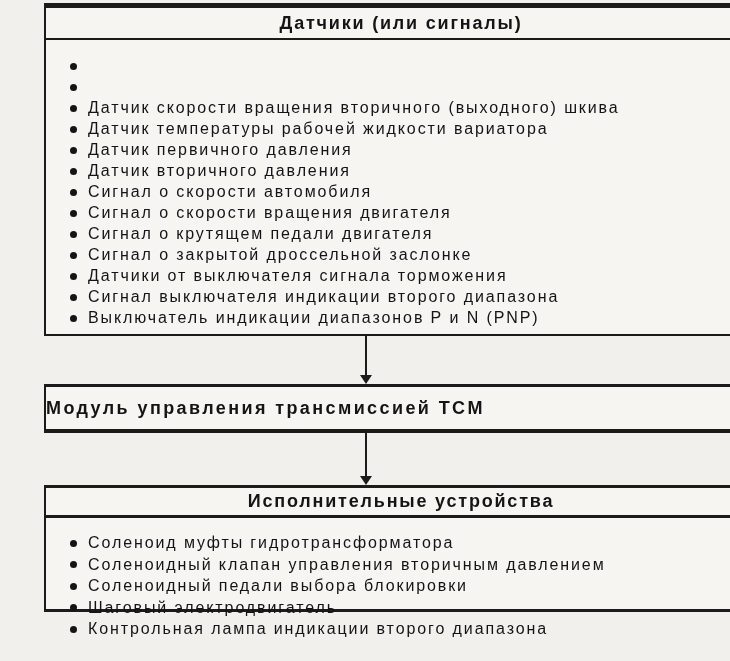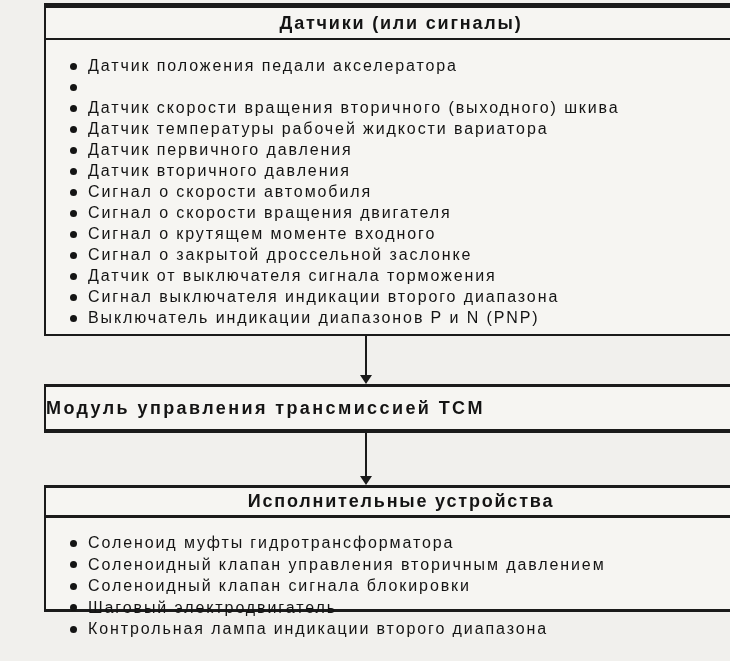--- a/index.html
+++ b/index.html
@@ -119,21 +119,20 @@
   }
 </style>
 </head>
 <body>
 
 <div class="box box-sensors">
   <div class="box-header">Датчики (или сигналы)</div>
   <ul class="item-list">
       <li class="list-item">
       <span class="bullet"></span>
-      <span class="item-text">Датчик положения педали акселератора</span>
     </li>
       <li class="list-item">
       <span class="bullet"></span>
     </li>
       <li class="list-item">
       <span class="bullet"></span>
       <span class="item-text">Датчик скорости вращения вторичного (выходного) шкива</span>
     </li>
       <li class="list-item">
       <span class="bullet"></span>
@@ -150,29 +149,29 @@
       <li class="list-item">
       <span class="bullet"></span>
       <span class="item-text">Сигнал о скорости автомобиля</span>
     </li>
       <li class="list-item">
       <span class="bullet"></span>
       <span class="item-text">Сигнал о скорости вращения двигателя</span>
     </li>
       <li class="list-item">
       <span class="bullet"></span>
-      <span class="item-text">Сигнал о крутящем моменте входного</span>
+      <span class="item-text">Сигнал о крутящем педали двигателя</span>
     </li>
       <li class="list-item">
       <span class="bullet"></span>
       <span class="item-text">Сигнал о закрытой дроссельной заслонке</span>
     </li>
       <li class="list-item">
       <span class="bullet"></span>
-      <span class="item-text">Датчик от выключателя сигнала торможения</span>
+      <span class="item-text">Датчики от выключателя сигнала торможения</span>
     </li>
       <li class="list-item">
       <span class="bullet"></span>
       <span class="item-text">Сигнал выключателя индикации второго диапазона</span>
     </li>
       <li class="list-item">
       <span class="bullet"></span>
       <span class="item-text">Выключатель индикации диапазонов Р и N (PNP)</span>
     </li>
     </ul>
@@ -198,21 +197,21 @@
       <li class="list-item">
       <span class="bullet"></span>
       <span class="item-text">Соленоид муфты гидротрансформатора</span>
     </li>
       <li class="list-item">
       <span class="bullet"></span>
       <span class="item-text">Соленоидный клапан управления вторичным давлением</span>
     </li>
       <li class="list-item">
       <span class="bullet"></span>
-      <span class="item-text">Соленоидный клапан сигнала блокировки</span>
+      <span class="item-text">Соленоидный педали выбора блокировки</span>
     </li>
       <li class="list-item">
       <span class="bullet"></span>
       <span class="item-text">Шаговый электродвигатель</span>
     </li>
       <li class="list-item">
       <span class="bullet"></span>
       <span class="item-text">Контрольная лампа индикации второго диапазона</span>
     </li>
     </ul>

